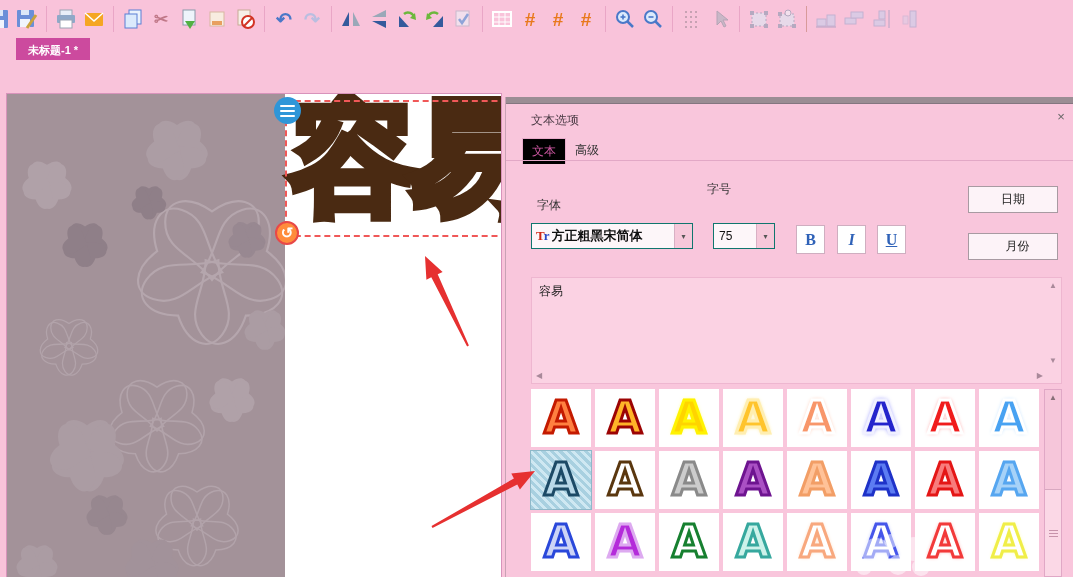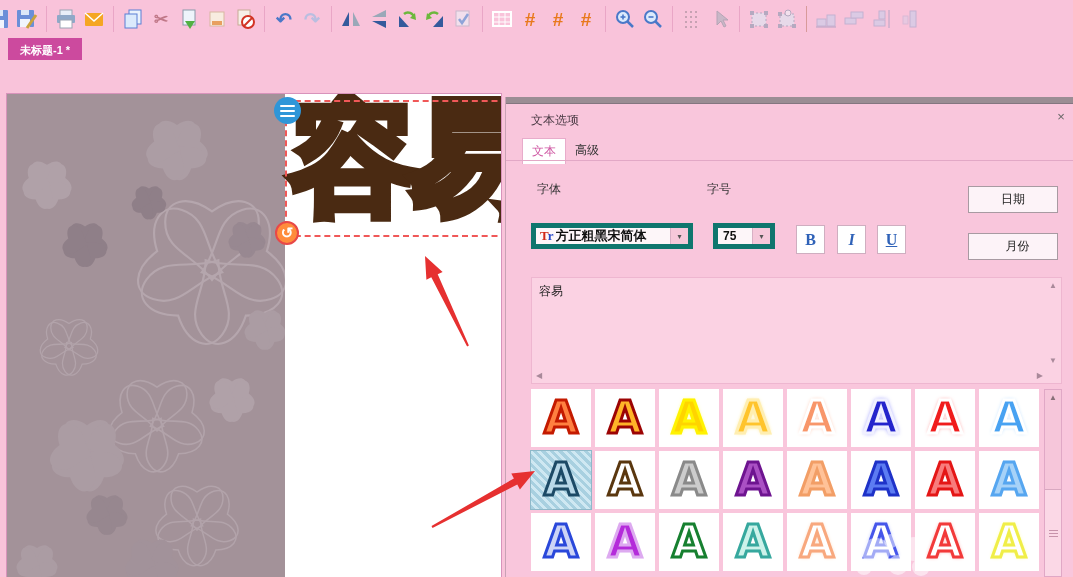--- a/index.html
+++ b/index.html
@@ -14,21 +14,21 @@
   .toolbar{display:flex;align-items:center;height:38px;padding-left:0;}
   .tb{width:26px;height:26px;display:flex;align-items:center;justify-content:center;margin:0 1px;flex:0 0 auto;}
   .tb svg{display:block;}
   .tb.clip{margin-left:-14px;}
   .tb.dim{opacity:.6;}
   .sep{width:1px;height:26px;background:#e9a6c6;margin:0 5px;flex:0 0 auto;}
   .sep.red{background:#d89a9a;}
   .glyph{font-weight:bold;line-height:1;}
 
   
-  .tabbar{height:22px;padding-left:8px;display:flex;}
+  .tabbar{height:22px;padding-left:16px;display:flex;}
   .tab{background:#cc4a9e;color:#fff;font-size:11px;font-weight:bold;padding:5px 12px 3px;}
 
   
   .canvas{position:absolute;left:7px;top:94px;width:494px;height:483px;background:#ffffff;overflow:hidden;outline:1px solid #d893bb;}
   .mauve{position:absolute;left:0;top:0;width:278px;height:483px;background:#a39299;}
   .textbox{position:absolute;left:278px;top:6px;width:240px;height:133px;border:2px dashed #f05858;border-right:none;}
   .big-text{position:absolute;left:283px;top:-6px;font-size:126px;line-height:140px;font-weight:900;
             color:#fff;-webkit-text-stroke:8px #4a2a12;letter-spacing:-6px;white-space:nowrap;
             font-family:"DejaVu Sans",sans-serif;}
   .handle-menu{position:absolute;left:267px;top:3px;width:27px;height:27px;border-radius:50%;
@@ -39,33 +39,33 @@
                  background:#ff8c3c;border:2px solid #e84848;color:#fff;font-weight:bold;font-size:15px;
                  display:flex;align-items:center;justify-content:center;box-sizing:border-box;}
 
   
   .panel{position:absolute;left:505px;top:97px;width:568px;height:480px;background:#f9c6dc;border-left:1px solid #c9a2b5;box-sizing:border-box;}
   .panel-strip{height:6px;background:#9b8d94;border-bottom:1px solid #847680;}
   .panel-title{position:absolute;left:25px;top:15px;font-size:12px;color:#4a3a44;}
   .panel-close{position:absolute;right:5px;top:12px;font-size:13px;color:#666;width:14px;text-align:center;}
   .ptabs{position:absolute;left:16px;top:41px;display:flex;font-size:12px;}
   .ptab{padding:4px 9px;color:#333;}
-  .ptab.active{color:#cf58a3;background:#ffffff;border:1px solid #e8accb;border-bottom:none;}
+  .ptab.active{color:#cf58a3;background:#000000;border:1px solid #e8accb;border-bottom:none;}
   .ptab-rule{position:absolute;left:0;top:63px;width:568px;height:1px;background:#e2a8c6;}
   .plabel{position:absolute;font-size:12px;color:#333;}
-  .lbl-font{left:31px;top:84px;}
+  .lbl-font{left:31px;top:100px;}
   .lbl-size{left:201px;top:84px;}
-  .combo{position:absolute;display:flex;align-items:center;background:#fdf6f9;border:5px solid #0f766e;height:26px;box-sizing:border-box;}
+  .combo{position:absolute;display:flex;align-items:center;background:#fdf6f9;border:1px solid #0f766e;height:26px;box-sizing:border-box;}
   .combo.font{left:25px;top:126px;width:162px;}
   .combo.size{left:207px;top:126px;width:62px;}
   .tt-icon{font-family:"Liberation Serif",serif;font-weight:bold;font-size:13px;margin:0 2px 0 4px;}
   .tt-icon .t{color:#d02818;}
   .tt-icon .r{color:#2848c8;}
   .combo-text{flex:1;font-size:13px;font-weight:bold;color:#111;white-space:nowrap;overflow:hidden;}
-  .combo.size .combo-text{font-weight:bold;font-size:12px;padding-left:5px;}
+  .combo.size .combo-text{font-weight:normal;font-size:12px;padding-left:5px;}
   .combo-arrow{width:17px;align-self:stretch;background:#f6c8da;border-left:1px solid #d8b0c4;
                display:flex;align-items:center;justify-content:center;font-size:8px;color:#555;}
   .biu{position:absolute;top:128px;width:29px;height:29px;background:#fff;border:1px solid #cfaec0;
        display:flex;align-items:center;justify-content:center;font-family:"Liberation Serif",serif;
        color:#2f62b8;font-size:16px;font-weight:bold;box-sizing:border-box;}
   .biu.b{left:290px;}
   .biu.i{left:331px;font-style:italic;}
   .biu.u{left:371px;text-decoration:underline;}
   .pbtn{position:absolute;left:462px;width:90px;height:27px;background:#fdf3f8;border:1px solid #a89aa2;
         font-size:12px;color:#222;display:flex;align-items:center;justify-content:center;box-sizing:border-box;}

